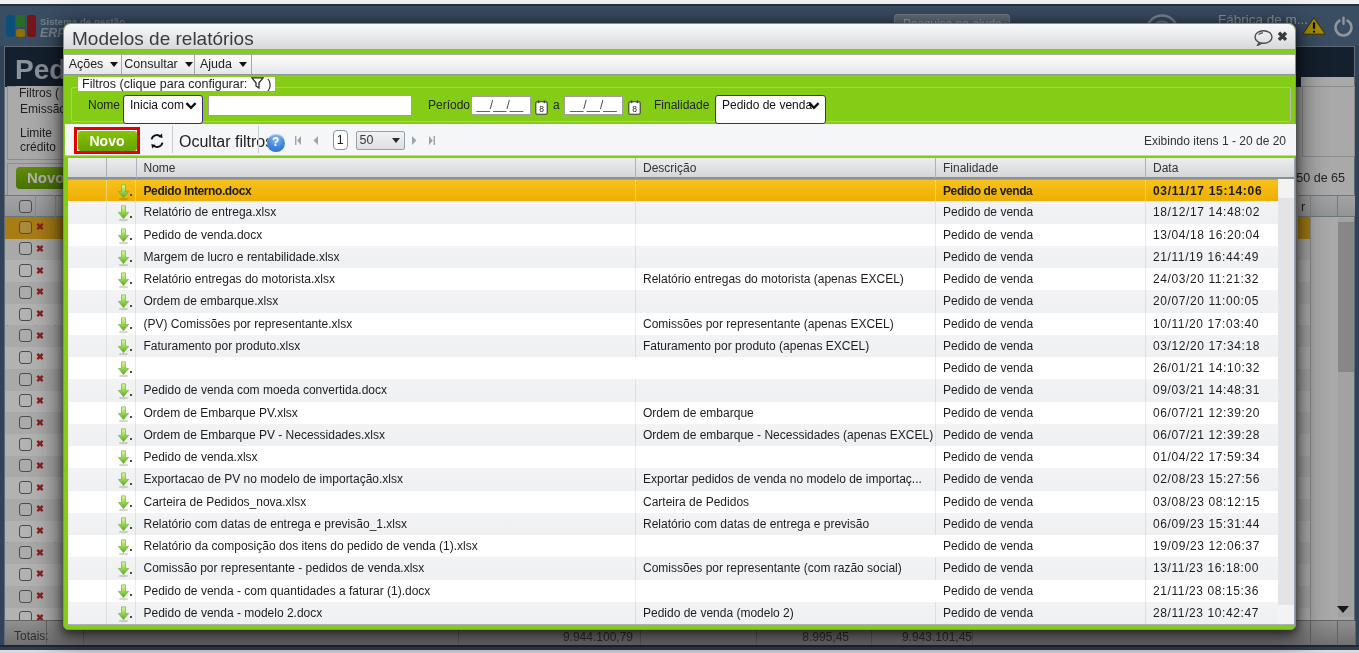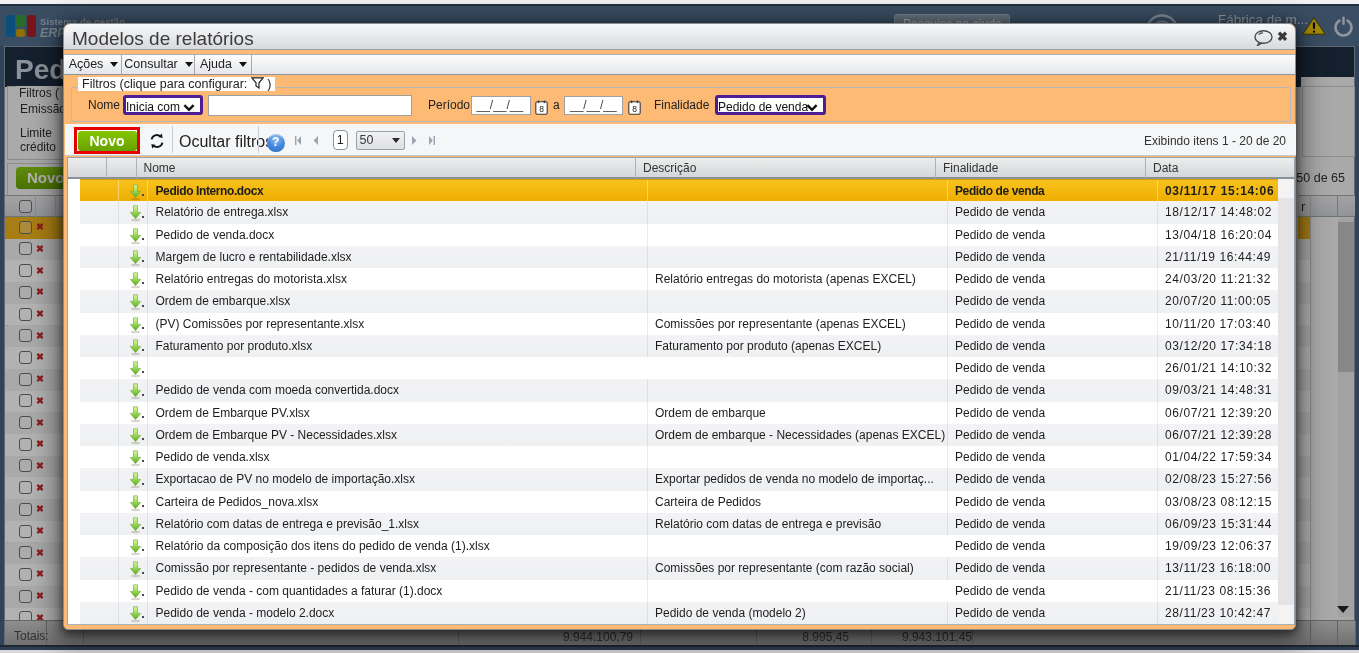--- a/index.html
+++ b/index.html
@@ -43,33 +43,33 @@
 #bgtri{position:absolute;left:1337px;top:606px;width:0;height:0;border-left:6.5px solid transparent;border-right:6.5px solid transparent;border-top:7px solid #222}
 
 #totbar{position:absolute;left:5px;top:620px;width:1350px;height:25px;background:linear-gradient(#cdcdcd,#a2a2a2);border-top:1px solid #939393}
 #totbar .sep{position:absolute;top:0;width:1px;height:25px;background:#8f8f8f}
 #totbar .num{position:absolute;top:9px;font-size:12px;color:#474747;white-space:nowrap}
 #botnavy{position:absolute;left:0;top:645px;width:1359px;height:5px;background:#44597a;border-top:2px solid #2c3845}
 #botlight{position:absolute;left:0;top:650px;width:1359px;height:3px;background:#d9d9d9;z-index:60}
 
 #ovl{position:absolute;left:0;top:4px;width:1359px;height:646px;background:rgba(0,0,0,0.30);z-index:50}
 
-#modal{position:absolute;left:63px;top:23px;width:1233px;height:607px;background:#fdba74;border:1px solid #8c8c8c;border-radius:7px 7px 5px 5px;box-shadow:0 3px 9px 1px rgba(0,0,0,0.5),0 6px 26px 7px rgba(0,0,0,0.45);z-index:100}
+#modal{position:absolute;left:63px;top:23px;width:1233px;height:607px;background:#84cc16;border:1px solid #8c8c8c;border-radius:7px 7px 5px 5px;box-shadow:0 3px 9px 1px rgba(0,0,0,0.5),0 6px 26px 7px rgba(0,0,0,0.45);z-index:100}
 #mtitle{position:absolute;left:0;top:0;width:100%;height:26px;background:linear-gradient(#f8f9fa,#d7d9dc);border-bottom:1px solid #9aa0a8;border-radius:7px 7px 0 0}
 #mtitle .t{position:absolute;left:8px;top:4px;font-size:19px;color:#3b3b3b;letter-spacing:0px}
 #bubble{position:absolute;left:1190px;top:6px}
 #mclose{position:absolute;left:1213px;top:5px;font-size:13px;font-weight:bold;color:#3a3a3a}
 #mmenu{position:absolute;left:0;top:30px;width:100%;height:21px;line-height:19px;background:linear-gradient(#fdfdfd,#e4e6e9);border-top:1px solid #a8aeb5;border-bottom:1px solid #8f959c}
 .mmi{position:absolute;top:0;height:19px;border-right:1px solid #a8a8a8;font-size:12.5px;color:#222;line-height:19px;text-align:center}
 .mmi .car{display:inline-block;width:0;height:0;border-left:4.5px solid transparent;border-right:4.5px solid transparent;border-top:5px solid #111;vertical-align:1px;margin-left:7px}
 
 #ffs{position:absolute;left:7px;top:63px;width:1220px;height:35px;border:1px solid #b8b8b8;border-radius:2px}
 #ffs-legend{position:absolute;left:14px;top:53px;background:#fdfdfd;padding:0 4px;font-size:12.5px;color:#222;white-space:nowrap}
 .flbl{position:absolute;font-size:12px;color:#222;white-space:nowrap}
-.fsel{position:absolute;height:20px;border:3px solid #4c1d95;border-radius:3px;background:#fff;font-size:12px;color:#111;line-height:18.5px;white-space:nowrap;overflow:hidden}
+.fsel{position:absolute;height:29px;border:1px solid #4c1d95;border-radius:3px;background:#fff;font-size:12px;color:#111;line-height:18.5px;padding-left:6px;white-space:nowrap;overflow:hidden}
 .chev{position:absolute;right:5px;top:6px}
 
 .finp{position:absolute;height:20.5px;border:1px solid #a0a0a0;background:#fff}
 .fdate{position:absolute;height:18.5px;border:1px solid #a0a0a0;background:#fff;font-size:12px;color:#444;line-height:16.5px;padding-left:5px;letter-spacing:0}
 .fcal{position:absolute;width:16px;height:16px}
 
 #mtb{position:absolute;left:1px;top:100px;width:1231px;height:32px;background:#f5f6f7;border-bottom:1px solid #c8c8c8}
 #redbox{position:absolute;left:9px;top:3px;width:66px;height:27px;border:3.5px solid #e60000;background:#fff}
 #mnovo{position:absolute;left:12.5px;top:6.5px;width:59px;height:20px;background:linear-gradient(#85c603,#68a100);border-radius:3px;color:#fff;font-weight:bold;font-size:14px;text-align:center;line-height:20px}
 .tsep{position:absolute;top:2px;width:1px;height:27px;background:#c9cdd1}
@@ -77,21 +77,21 @@
 #qmark{position:absolute;left:202px;top:10px;width:17.5px;height:17.5px;border-radius:50%;background:radial-gradient(circle at 50% 28%,#90c2ef 0%,#4487de 50%,#2a6cc0 100%);color:#fff;font-size:12px;font-weight:bold;text-align:center;line-height:17px;box-shadow:inset 0 1px 1px rgba(255,255,255,0.6)}
 .pgbtn{position:absolute;top:11.5px}
 #pg1{position:absolute;left:267.5px;top:6px;width:15.5px;height:20px;background:#fff;border:1px solid #8a929a;border-radius:4px;font-size:12.5px;color:#222;text-align:center;line-height:18px}
 #pg50{position:absolute;left:290.5px;top:6.5px;width:49.5px;height:19px;background:linear-gradient(#f2f2f3,#dddfe1);border:1px solid #98a0a8;border-radius:2px;font-size:12.5px;color:#3a3a3a;line-height:17px;padding-left:3px}
 #pg50 .car{position:absolute;right:4px;top:6.5px;width:0;height:0;border-left:4.8px solid transparent;border-right:4.8px solid transparent;border-top:5.2px solid #2a2a2a}
 #exibM{position:absolute;right:10px;top:10px;font-size:12px;color:#333;white-space:nowrap}
 
 #ghead{position:absolute;left:3px;top:133px;width:1228px;height:22px;background:linear-gradient(#eceded,#d4d6d9);border:1px solid #9aa2ac;border-bottom:2px solid #8a9199}
 .gh{position:absolute;top:0;height:20px;font-size:12px;color:#333;line-height:20px;border-right:1px solid #aab1ba;padding-left:7px}
 #grid{position:absolute;left:3px;top:155px;width:1228px;height:446px;background:#fff;border-left:1px solid #9aa2ac;border-right:1px solid #9aa2ac;border-bottom:1px solid #aab1ba;overflow:hidden}
-.grow{position:absolute;left:12px;width:1246px;height:22.25px}
+.grow{position:absolute;left:0;width:1246px;height:22.25px}
 .grow.even{background:linear-gradient(#f3f3f5,#eef0f2)}
 .grow.sel{background:linear-gradient(#f7c21c,#efae02);border-top:1px solid #dfa104}
 .gc{position:absolute;top:0;height:22.25px;font-size:12px;color:#1d1d1d;line-height:22px;white-space:nowrap;overflow:hidden;border-right:1px solid rgba(120,128,140,0.16)}
 .sel .gc{font-weight:bold;letter-spacing:-0.4px;border-right-color:rgba(255,255,255,0.38)}
 .sel .gc5{letter-spacing:0.7px}
 .dl{position:absolute;left:10px;top:4px}
 .dot{position:absolute;right:3px;bottom:6px;width:2px;height:2px;background:#4a4a4a}
 
 #msbar{position:absolute;left:1210px;top:0;width:17px;height:446px;background:#f3f3f4}
 #msthumb{position:absolute;left:0;top:19px;width:17px;height:407px;background:#e4e4e6}

